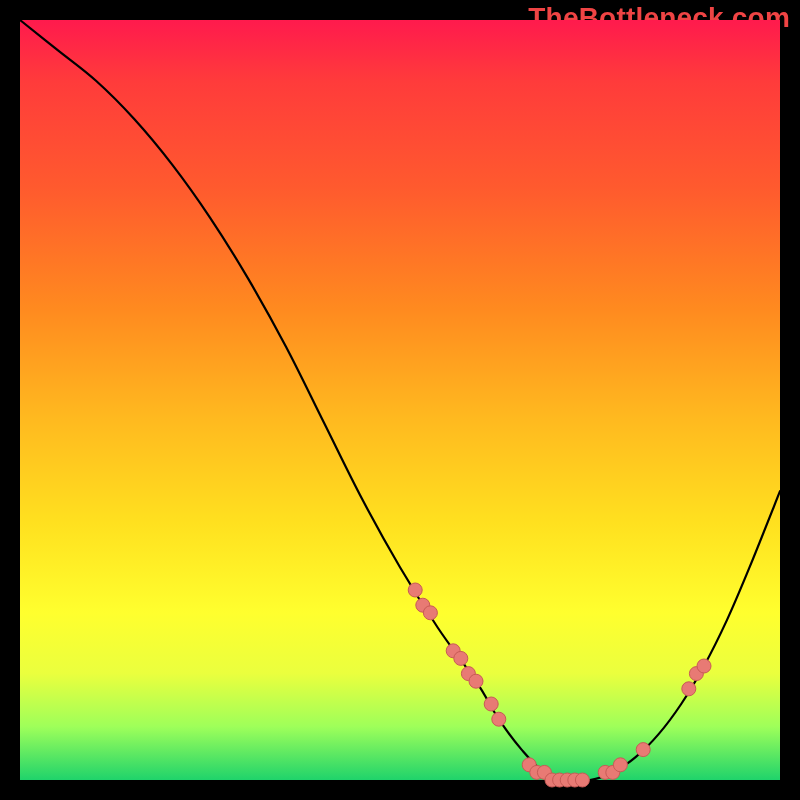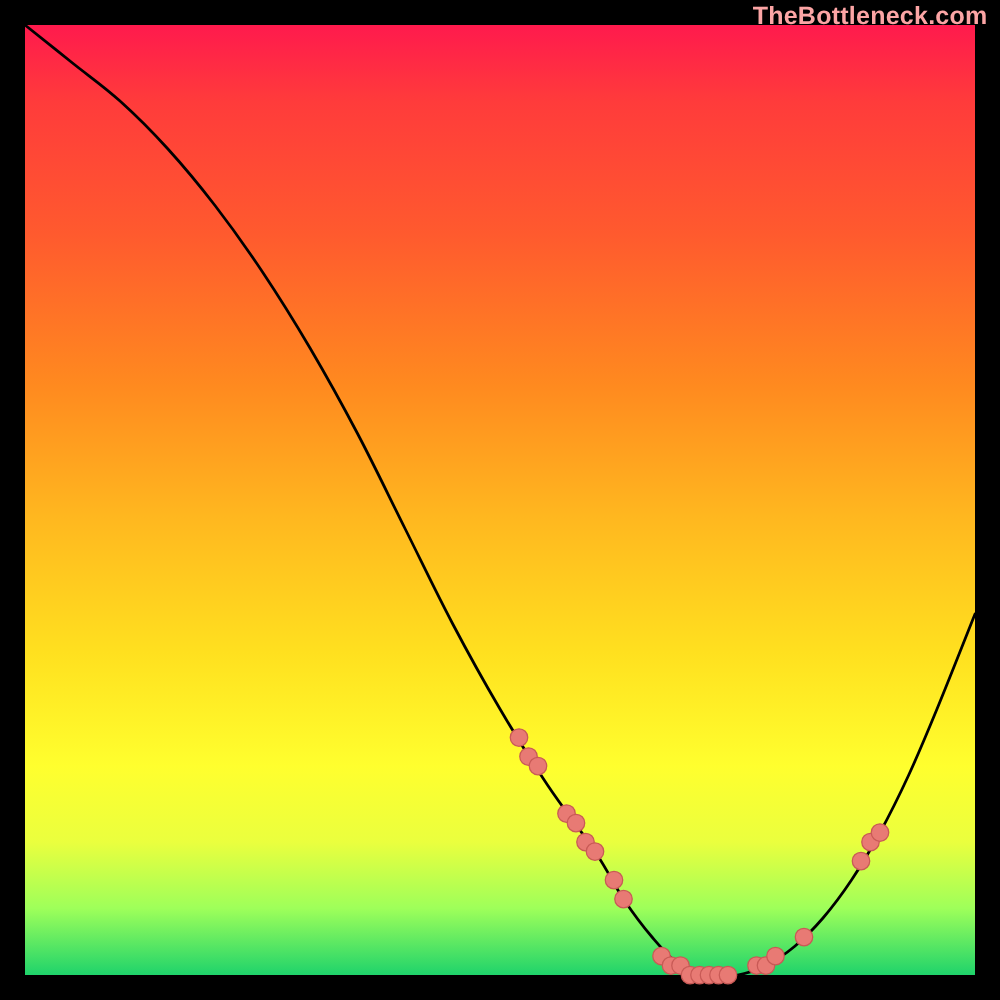--- a/index.html
+++ b/index.html
@@ -34,22 +34,22 @@
       #ffff2e 78%,
       #eaff3e 86%,
       #9eff5a 93%,
       #1fd36b 100%
     );
   }
   .watermark {
     position: absolute;
     top: 2px;
     right: 10px;
-    color: #fca5a5;
-    font-size: 20px;
+    color: #ef4444;
+    font-size: 28px;
     font-weight: 600;
     letter-spacing: 0.2px;
     user-select: none;
   }
   svg.curve {
     position: absolute;
     left: 0;
     top: 0;
     width: 760px;
     height: 760px;

